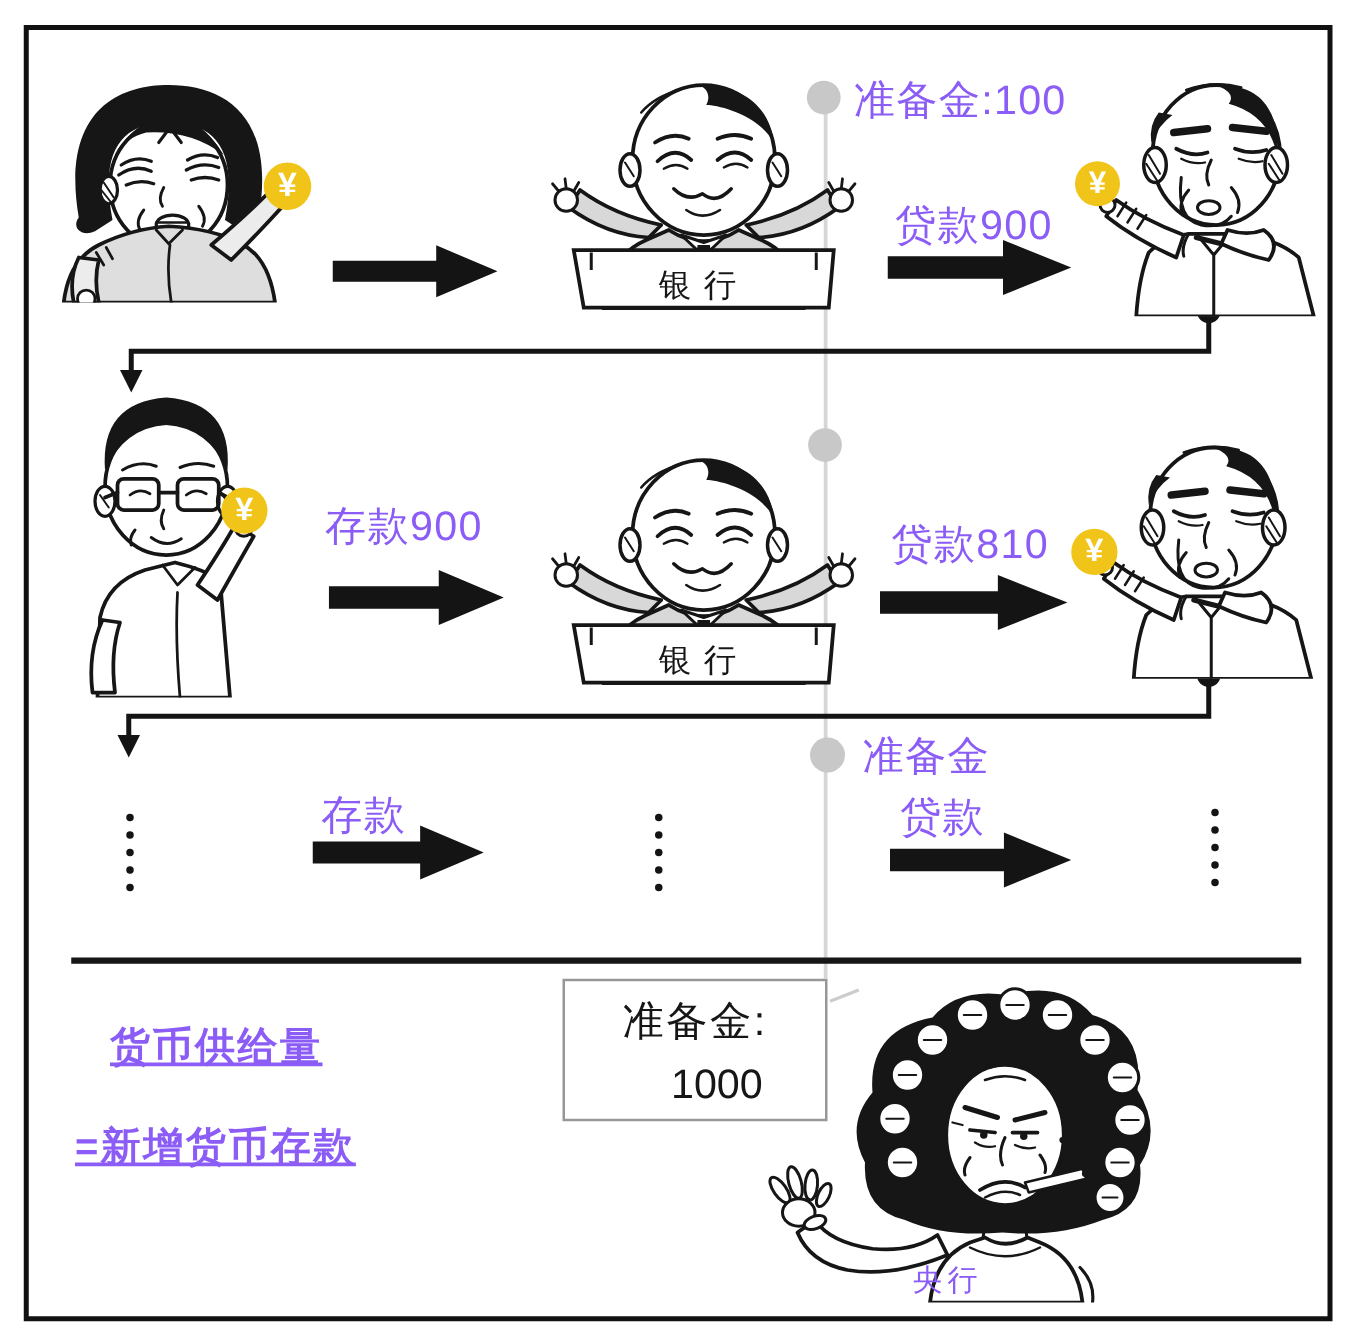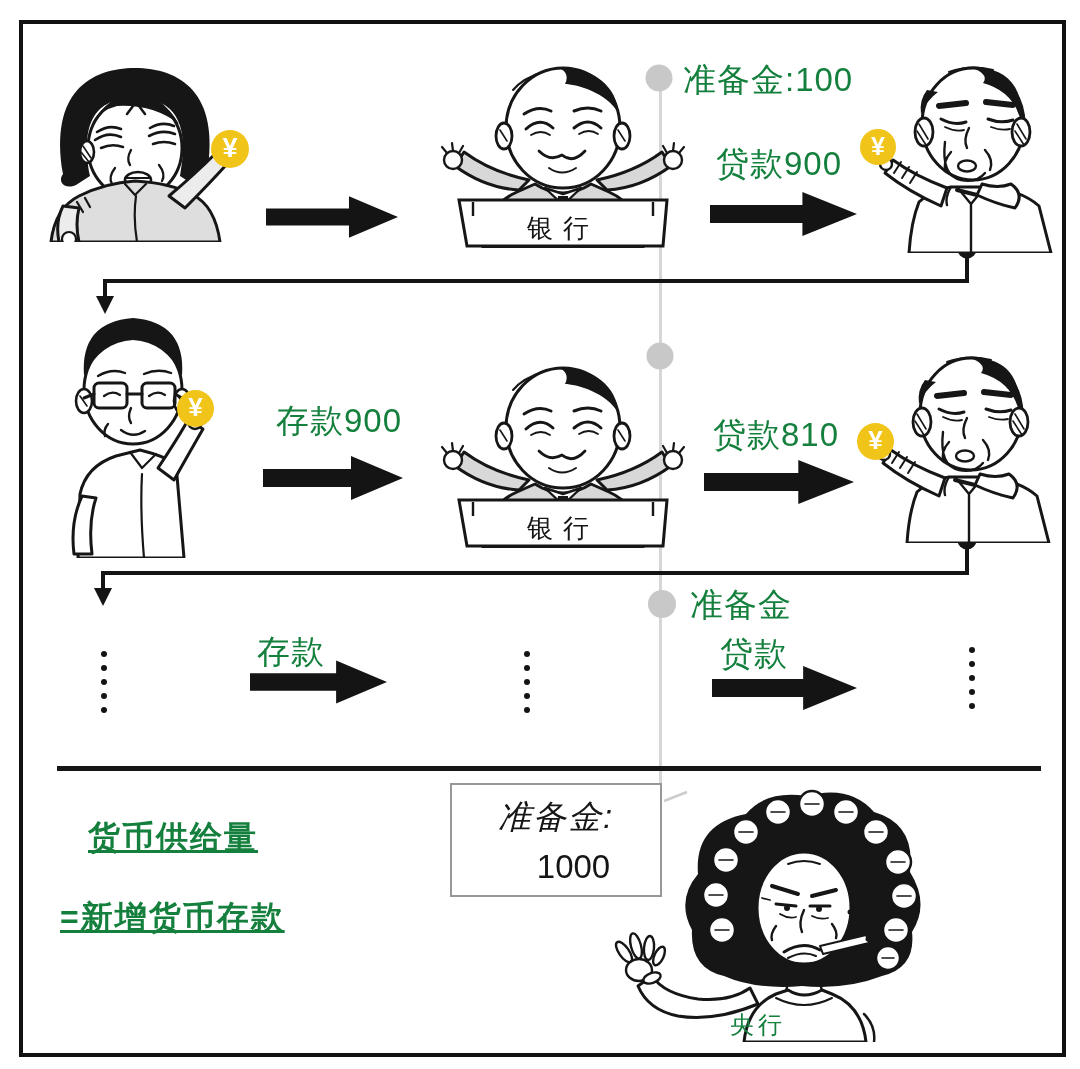--- a/index.html
+++ b/index.html
@@ -1,30 +1,30 @@
 <!DOCTYPE html>
 <html><head>
 <meta charset="utf-8">
 <style>
   html,body{margin:0;padding:0;background:#ffffff;}
   #stage{position:relative;width:1080px;height:1069px;background:#ffffff;overflow:hidden;
          font-family:"Liberation Sans","DejaVu Sans",sans-serif;color:#161616;}
   .abs{position:absolute;}
   #frame{left:19px;top:20px;width:1047px;height:1037px;box-sizing:border-box;
          border:4px solid #111;}
-  .txt{position:absolute;white-space:nowrap;line-height:1.08;color:#15803d;}
+  .txt{position:absolute;white-space:nowrap;line-height:1.08;color:#8b5cf6;}
   .lbl{font-size:33px;font-weight:400;letter-spacing:1px;}
   .lbl-big{font-size:35px;font-weight:400;letter-spacing:1px;}
   .sum{font-size:32px;font-weight:700;letter-spacing:2px;text-decoration:underline;}
   .coin{position:absolute;border-radius:50%;background:#f0c419;display:flex;
         align-items:center;justify-content:center;color:#ffffff;font-weight:700;}
   .coin span{transform:translateY(-1px);}
   #reserve-box{left:450px;top:783px;width:212px;height:114px;box-sizing:border-box;
         border:2px solid #979797;background:#fff;text-align:center;}
-  #reserve-box .bt{font-size:33px;font-weight:400;margin-top:10px;letter-spacing:2px;font-style:italic;}
+  #reserve-box .bt{font-size:33px;font-weight:400;margin-top:10px;letter-spacing:2px;}
   #reserve-box .bv{font-size:33px;font-weight:400;margin-top:8px;padding-left:35px;}
   #divider{left:57px;top:766px;width:984px;height:5px;background:#161616;}
   svg{display:block;}
   .figure{position:absolute;}
 </style>
 </head>
 <body>
 
 <div id="stage">
 
@@ -225,21 +225,21 @@
     <use href="#sym-bankman"></use>
     <g>
       <path d="M36,144 L244,144 L240,190 L44,190 Z" fill="#fff" stroke="#161616" stroke-width="3"></path>
       <path d="M50,146 V160 M230,146 V160" stroke="#161616" stroke-width="2.4" fill="none"></path>
       <text x="140" y="181" text-anchor="middle" font-size="26" letter-spacing="10" fill="#161616">银行</text>
     </g>
   </svg>
 
   <div class="txt lbl" style="left:683px;top:62px">准备金:100</div>
 
-  <div class="txt lbl" style="left:716px;top:146px">贷款900</div>
+  <div class="txt lbl" style="left:716px;top:162px">贷款900</div>
 
   <svg class="figure" style="left:710px;top:188px" width="147" height="52" viewBox="0 0 140 52" preserveAspectRatio="none">
       <use href="#sym-arrow"></use>
     </svg>
 
   <svg class="figure" style="left:853px;top:46px" width="207" height="207" viewBox="0 0 207 207">
       <use href="#sym-borrower"></use>
     </svg>
 
   <div class="coin" style="left:860px;top:129px;width:36px;height:36px;font-size:25px">
@@ -247,21 +247,21 @@
     </div>
 
   <svg class="figure" style="left:38px;top:306px" width="228" height="252" viewBox="0 0 228 252">
       <use href="#sym-glassesman"></use>
     </svg>
 
   <div class="coin" style="left:177px;top:390px;width:37px;height:37px;font-size:26px">
       <span>¥</span>
     </div>
 
-  <div class="txt lbl" style="left:276px;top:403px">存款900</div>
+  <div class="txt lbl" style="left:260px;top:403px">存款900</div>
 
   <svg class="figure" style="left:263px;top:452px" width="140" height="52" viewBox="0 0 140 52">
       <use href="#sym-arrow"></use>
     </svg>
 
   <svg class="figure" style="left:423px;top:356px" width="280" height="192" viewBox="0 0 280 192">
     <use href="#sym-bankman"></use>
     <g>
       <path d="M36,144 L244,144 L240,190 L44,190 Z" fill="#fff" stroke="#161616" stroke-width="3"></path>
       <path d="M50,146 V160 M230,146 V160" stroke="#161616" stroke-width="2.4" fill="none"></path>

